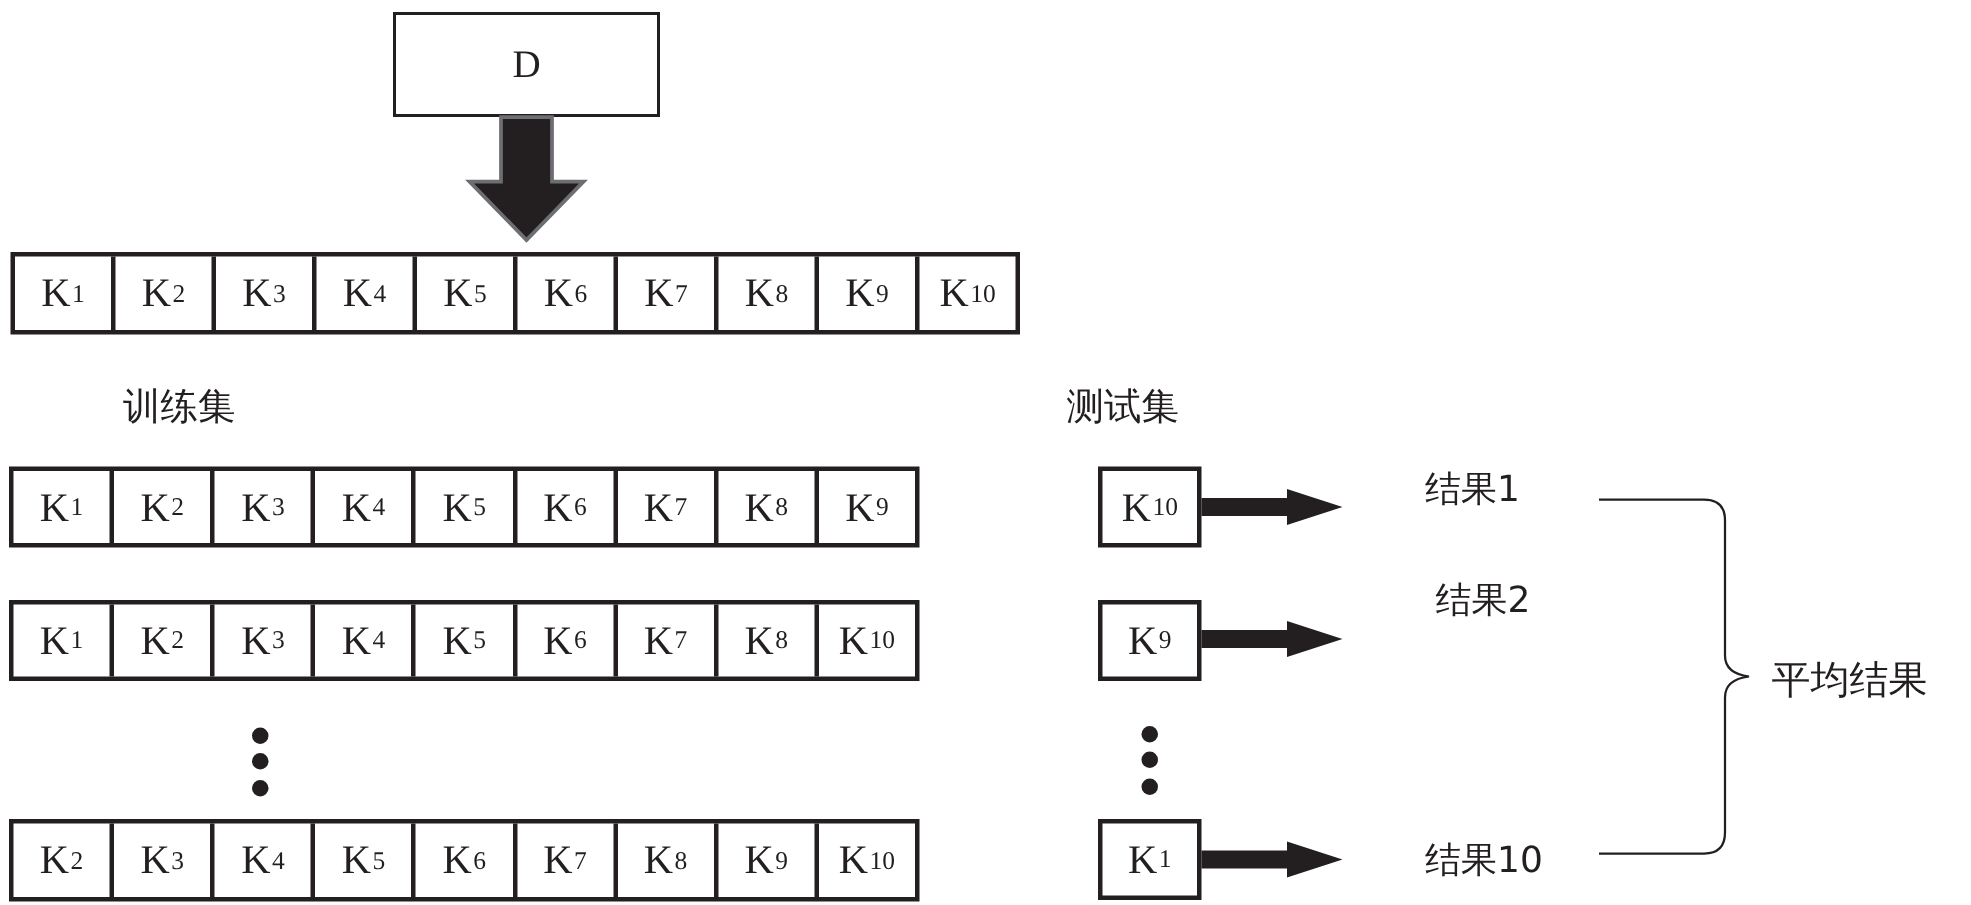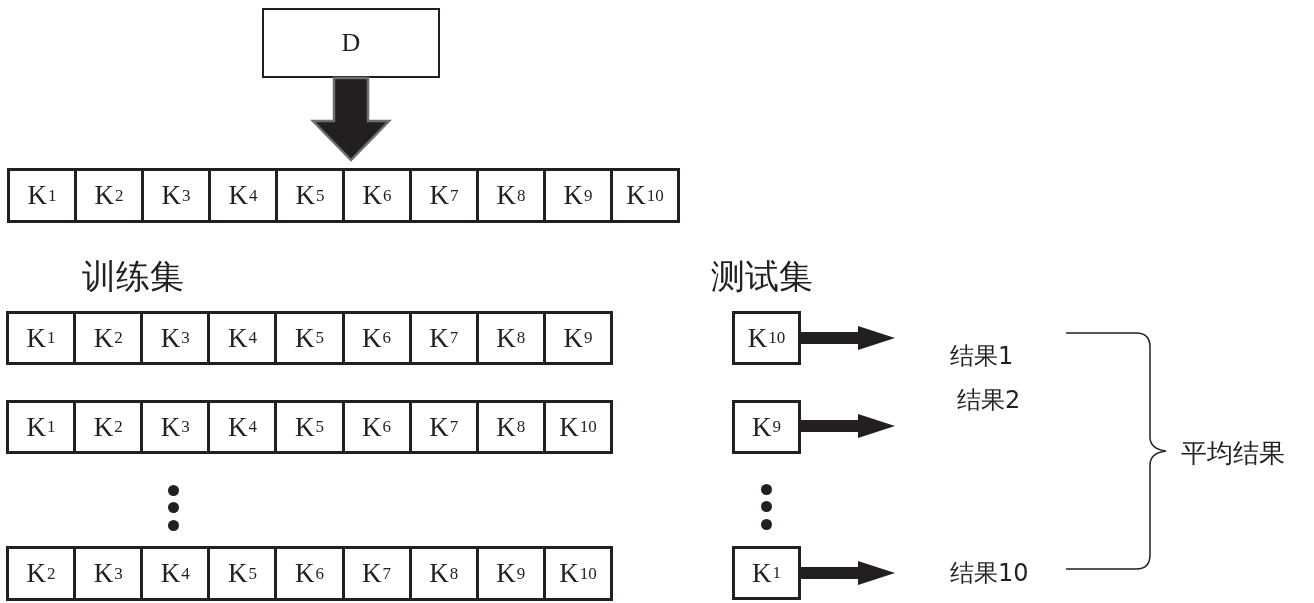--- a/index.html
+++ b/index.html
@@ -11,21 +11,21 @@
     .row { position: absolute; display: flex; box-sizing: border-box;
            border: 3px solid #231f20; background: #fff; }
     .cell { box-sizing: border-box; display: flex; align-items: center; justify-content: center;
             border-right: 3px solid #231f20; font-size: 27px; }
     .cell:last-child { border-right: none; }
     .cell sub { font-size: 17px; vertical-align: -7px; line-height: 0; margin-left: 1px; }
     .tbox { position: absolute; box-sizing: border-box; border: 3px solid #231f20; background: #fff;
             display: flex; align-items: center; justify-content: center; font-size: 27px;
             width: 69px; height: 54px; }
     .tbox sub { font-size: 17px; vertical-align: -7px; line-height: 0; margin-left: 1px; }
-    .label { position: absolute; font-family: "DejaVu Sans", sans-serif; font-size: 34px; color: #231f20;
+    .label { position: absolute; font-family: "DejaVu Sans", sans-serif; font-size: 25px; color: #231f20;
              white-space: nowrap; }
     .result { position: absolute; font-family: "DejaVu Sans", sans-serif; font-size: 24px; color: #231f20;
               white-space: nowrap; }
     .dot { position: absolute; width: 11px; height: 11px; border-radius: 50%; background: #231f20; }
     svg.overlay { position: absolute; left: 0; top: 0; }
   </style>
 </head>
 <body>
 
 <div class="dbox">
@@ -207,21 +207,21 @@
   </div>
 <div class="tbox" id="test-1" style="left:732px; top:400px;">
     <span>K</span>
     <sub>9</sub>
   </div>
 <div class="tbox" id="test-2" style="left:732px; top:546px;">
     <span>K</span>
     <sub>1</sub>
   </div>
 
-<div class="result" style="left:950px; top:340px;">结果1</div>
+<div class="result" style="left:950px; top:310px;">结果1</div>
 <div class="result" style="left:957px; top:384px;">结果2</div>
 <div class="result" style="left:950px; top:557px;">结果10</div>
 
 <div class="label" style="left:1181px; top:436px; font-size:26px;">平均结果</div>
 
 <div class="dot" style="left:168px; top:485px;"></div>
 <div class="dot" style="left:168px; top:502px;"></div>
 <div class="dot" style="left:168px; top:520px;"></div>
 <div class="dot" style="left:761px; top:484px;"></div>
 <div class="dot" style="left:761px; top:501px;"></div>

